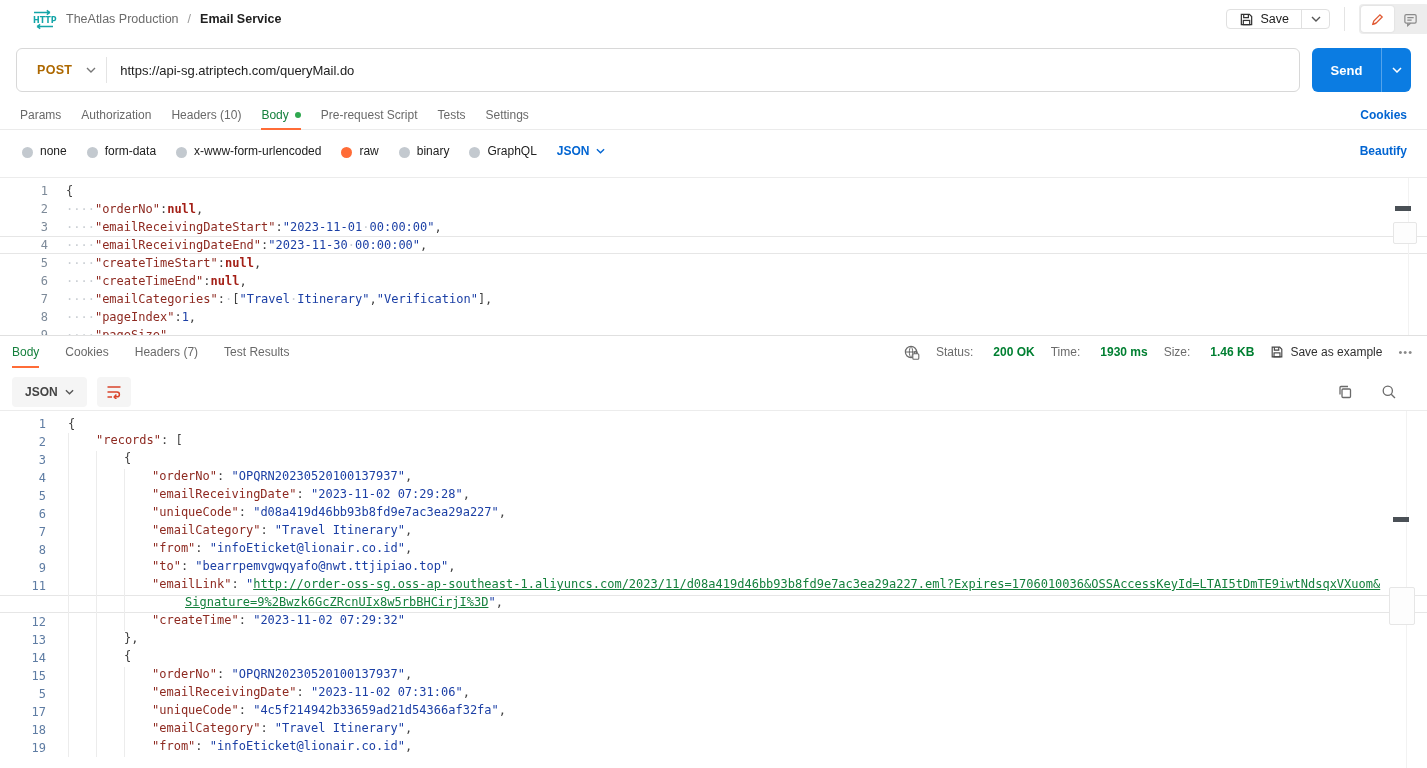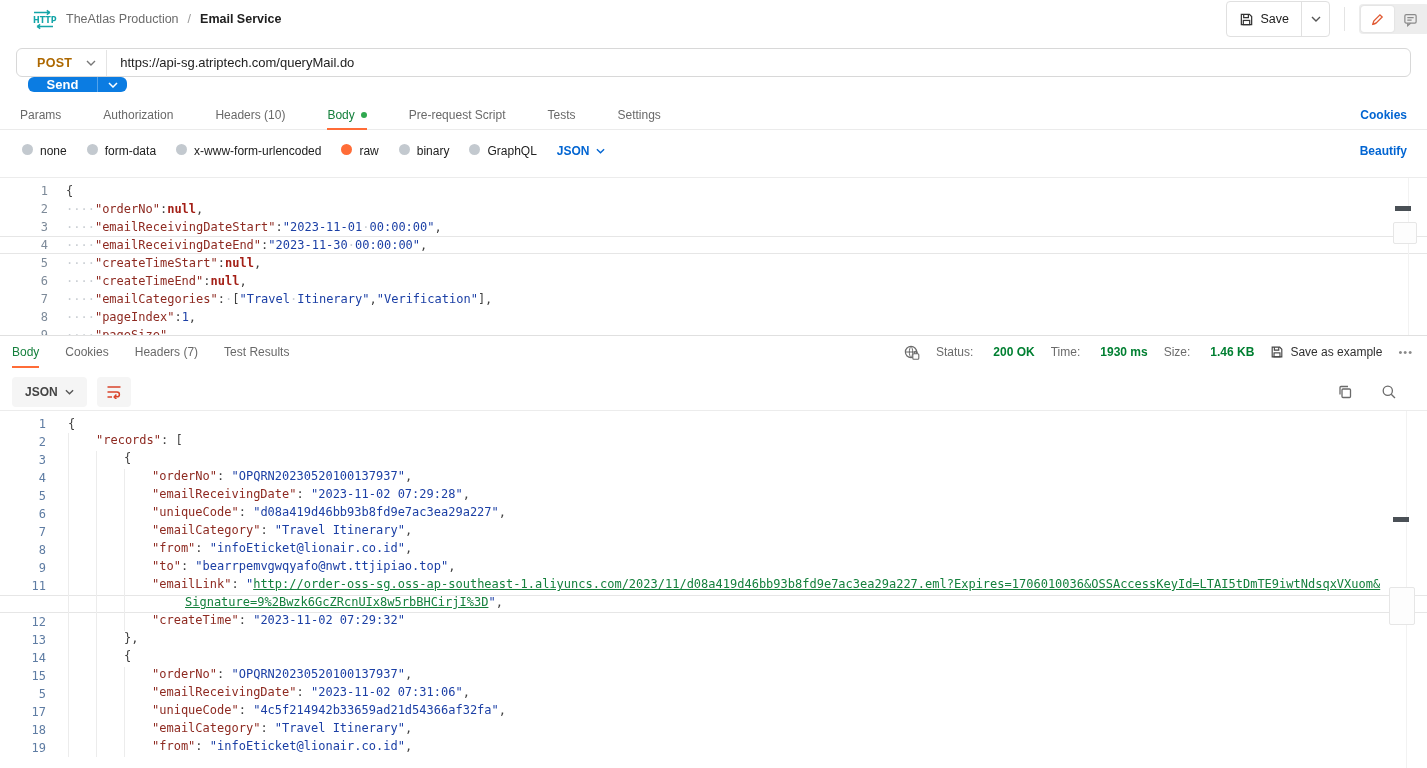--- a/index.html
+++ b/index.html
@@ -6,49 +6,49 @@
   body { background:#fff; font-family:"Liberation Sans", sans-serif; }
   #app { position:relative; width:1427px; height:768px; background:#fff; overflow:hidden; }
 
   
   .topbar { position:absolute; top:0; left:16px; width:100%; height:38px; display:flex; align-items:center; padding:0 14px; }
   .crumbs { display:flex; align-items:center; gap:9px; font-size:12.5px; }
   .crumb-ws { color:#6b6b6b; }
   .crumb-sep { color:#9a9a9a; }
   .crumb-name { color:#212121; font-weight:bold; }
   .topbar-right { margin-left:auto; display:flex; align-items:center; }
-  .save-group { display:flex; align-items:center; height:36px; border:1px solid #e0e0e0; border-radius:4px; background:#fff; }
+  .save-group { display:flex; align-items:center; height:20px; border:1px solid #e0e0e0; border-radius:4px; background:#fff; }
   .save-main { display:flex; align-items:center; gap:7px; padding:0 12px; height:100%; font-size:12.5px; color:#212121; cursor:pointer; }
   .save-chev { width:28px; height:100%; display:flex; align-items:center; justify-content:center; border-left:1px solid #e0e0e0; cursor:pointer; }
   .v-divider { width:1px; height:24px; background:#e4e4e4; margin:0 14px; }
   .toggle-group { display:flex; background:#ededed; border-radius:4px; padding:2px; }
   .toggle-seg { width:33px; height:26px; display:flex; align-items:center; justify-content:center; border-radius:3px; cursor:pointer; }
   .toggle-seg.active { background:#fff; box-shadow:0 0 2px rgba(0,0,0,.12); }
 
   
-  .urlrow { position:absolute; top:48px; left:16px; right:16px; height:44px; display:flex; align-items:stretch;flex-direction:column; }
+  .urlrow { position:absolute; top:48px; left:16px; right:16px; height:44px; display:flex; align-items:stretch; }
   .url-box { flex:1; display:flex; align-items:center; border:1px solid #d8d8d8; border-radius:6px; background:#fff; }
   .method { padding:0 14px 0 20px; font-size:12.5px; font-weight:bold; color:#ad6800; letter-spacing:.3px; }
   .url-div { width:1px; height:26px; background:#e4e4e4; margin:0 13px 0 10px; }
   .url-text { font-size:13px; color:#212121; }
   .send-btn { margin-left:12px; width:99px; display:flex; border-radius:6px; background:#0b7ce2; overflow:hidden; cursor:pointer; }
   .send-main { flex:1; display:flex; align-items:center; justify-content:center; color:#fff; font-size:13px; font-weight:bold; }
   .send-chev { width:30px; display:flex; align-items:center; justify-content:center; border-left:1px solid rgba(255,255,255,.3); }
 
   
-  .reqtabs { position:absolute; top:100px; left:0; width:100%; height:30px; display:flex; align-items:center; gap:42px; padding-left:20px; border-bottom:1px solid #ebebeb; font-size:12px; color:#696969; }
+  .reqtabs { position:absolute; top:100px; left:0; width:100%; height:30px; display:flex; align-items:center; gap:20px; padding-left:20px; border-bottom:1px solid #ebebeb; font-size:12px; color:#696969; }
   .tab { position:relative; height:100%; display:flex; align-items:center; cursor:pointer; }
   .tab.active { color:#15803d; }
   .tab.active::after { content:""; position:absolute; left:0; right:0; bottom:-1px; height:2px; background:#FF6C37; }
   .tab-dot { width:6px; height:6px; border-radius:50%; background:#2FA84F; margin-left:6px; }
   .link-right { position:absolute; right:20px; color:#0265D2; font-weight:bold; font-size:12px; cursor:pointer; }
 
   
   .modesrow { position:absolute; top:136px; left:0; width:100%; height:30px; display:flex; align-items:center; gap:20px; padding-left:22px; font-size:12px; color:#212121; }
-  .mode { display:flex; align-items:flex-start; gap:7px; cursor:pointer; }
+  .mode { display:flex; align-items:flex-end; gap:7px; cursor:pointer; }
   .radio { width:11px; height:11px; border-radius:50%; background:#c3c9cf; }
   .radio.sel { background:#FF6C37; }
   .lang-select { display:flex; align-items:center; gap:6px; color:#0265D2; font-weight:bold; cursor:pointer; }
 
   
   .editor { position:absolute; left:0; right:0; overflow:hidden; font-family:"DejaVu Sans Mono", monospace; font-size:12px; background:#fff; }
   .req-editor { top:177px; height:159px; border-top:1px solid #ececec; border-bottom:1px solid #e0e0e0; padding-top:4px; }
   .resp-editor { top:410px; bottom:0; border-top:1px solid #ececec; padding-top:4px; }
   .code-line { height:18px; display:flex; align-items:center; white-space:pre; }
   .code-line.active-line { border-top:1px solid #e6e6e6; border-bottom:1px solid #e6e6e6; }

